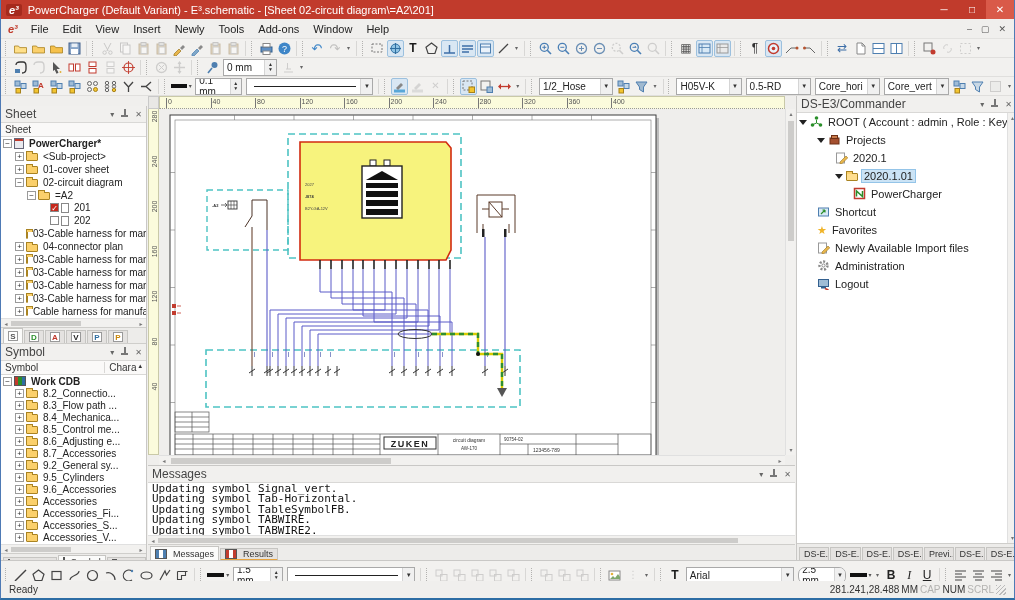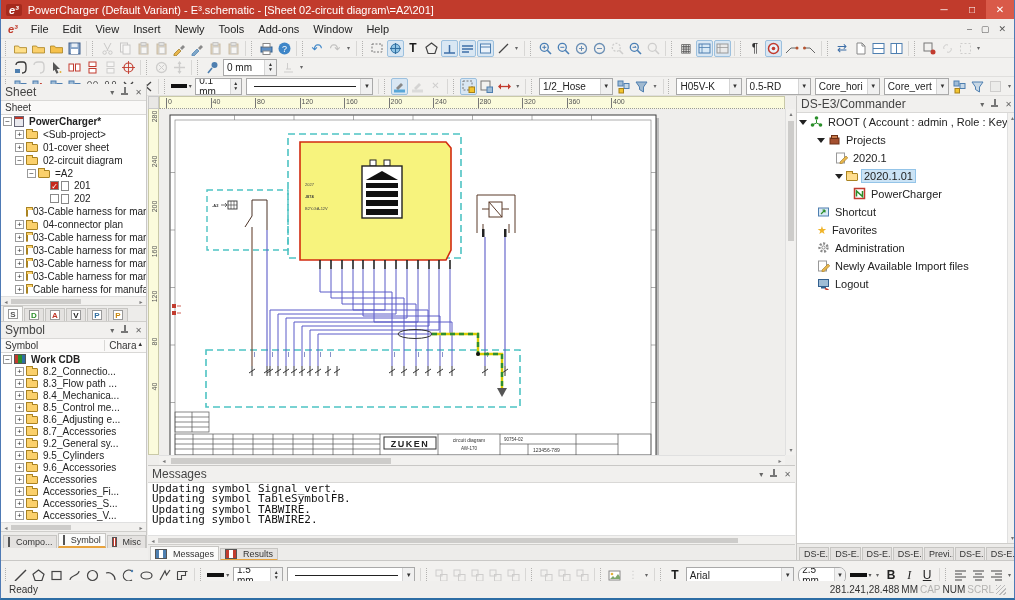--- a/index.html
+++ b/index.html
@@ -57,21 +57,21 @@
   .tabbar{display:flex;align-items:flex-end;background:#EDECEA;border-top:1px solid #CFCECB;height:17px;padding-left:2px;gap:1px;}
   .tab{display:flex;align-items:center;gap:3px;font-size:9px;color:#333;padding:1px 4px;border:1px solid #C6C5C2;border-bottom:none;background:#E4E2E0;height:13px;white-space:nowrap;overflow:hidden;}
   .tab.active{background:#FBFBFA;height:15px;}
   .tab.hot{border-bottom:2px solid #E8A33D;}
   .tic{width:10px;height:10px;min-width:10px;border:1px solid #999;background:#fff;font-size:8px;font-weight:bold;display:flex;align-items:center;justify-content:center;}
   
   .sb{background:#F2F1EF;position:relative;}
   .sb .th{position:absolute;background:#CDCCCA;}
   .sb .ar{position:absolute;color:#777;font-size:6px;line-height:8px;text-align:center;}
   
-  #left{position:absolute;left:0;top:84px;width:146px;height:464px;border-right:1px solid #C9C8C6;background:#F0EFED;}
+  #left{position:absolute;left:0;top:106px;width:146px;height:464px;border-right:1px solid #C9C8C6;background:#F0EFED;}
   #center{position:absolute;left:147px;top:96px;width:647px;height:464px;background:#fff;}
   #right{position:absolute;left:795px;top:96px;width:220px;height:464px;border-left:1px solid #C9C8C6;background:#fff;}
   #canvas{position:absolute;left:0;top:0;width:647px;height:369px;background:#EFEEEC;overflow:hidden;}
   .hruler{position:absolute;left:11px;top:0;right:10px;height:13px;background:#FBFBDC;border:1px solid #C9C9A8;border-bottom:1px dotted #999;font-size:7px;color:#555;overflow:hidden;z-index:3;}
   .hrlab{position:absolute;top:1px;border-left:1px solid #777;padding-left:1px;height:11px;}
   .vruler{position:absolute;left:0;top:12px;bottom:10px;width:11px;background:#FBFBDC;border:1px solid #C9C9A8;font-size:7px;color:#555;overflow:hidden;z-index:3;}
   .vrlab{position:absolute;left:-15px;width:40px;text-align:center;transform:rotate(-90deg);}
   .rcorner{position:absolute;left:0;top:0;width:11px;height:13px;background:#E9E8E5;border:1px solid #C9C9C9;z-index:4;}
   #messages{position:absolute;left:0;top:369px;width:647px;height:95px;background:#F0EFED;border-top:1px solid #C9C8C6;}
   .msg-log{background:#fff;height:52px;font-family:"DejaVu Sans Mono",monospace;font-size:11px;line-height:10.4px;color:#111;padding:1px 4px;overflow:hidden;}
@@ -1027,20 +1027,21 @@
       <div class="panel-h">
         <span>Messages</span>
         <span class="ph-ctl">
           <span>▾</span>
           <span class="pinic"></span>
           <span>✕</span>
         </span>
       </div>
       <div class="msg-log" id="msg-log">
           <div>Updating symbol Signal_vert.</div>
+          <div>Updating symbol Tab-Horizontal.</div>
           <div>Updating symbol TableSymbolFB.</div>
           <div>Updating symbol TABWIRE.</div>
           <div>Updating symbol TABWIRE2.</div>
         </div>
       <div class="sb" style="height:9px;border-top:1px solid #E0E0E0">
         <span class="ar" style="left:1px;top:1px;width:8px">◂</span>
         <span class="th" style="left:10px;top:2px;width:580px;height:5px"></span>
       </div>
       <div class="tabbar" id="msg-tabs">
           <div class="tab active">
@@ -1108,31 +1109,31 @@
               <path d="M4 9l4-4m0 0H5.5M8 5v2.5" stroke="#2A8F2A" stroke-width="1.1" fill="none"></path>
             </svg></span>
           <span class="lbl">Shortcut</span>
         </div>
         <div class="trow" style="height: 18px; padding-left: 20px;">
           <span class="ic" style="color:#F0B429;font-size:11px;line-height:10px">★</span>
           <span class="lbl">Favorites</span>
         </div>
         <div class="trow" style="height: 18px; padding-left: 20px;">
           <span class="ic"><svg width="13" height="13" viewBox="0 0 13 13">
+              <rect x="1.5" y="2" width="8" height="10" fill="#fff" stroke="#999"></rect>
+              <path d="M5 11l6-6 1.8 1.8-6 6H5z" fill="#E8B64C" stroke="#9A7522" stroke-width="0.6"></path>
+            </svg></span>
+          <span class="lbl">Newly Available Import files</span>
+        </div>
+        <div class="trow" style="height: 18px; padding-left: 20px;">
+          <span class="ic"><svg width="13" height="13" viewBox="0 0 13 13">
               <circle cx="6.5" cy="6.5" r="4" fill="none" stroke="#8a8a8a" stroke-width="2.4" stroke-dasharray="2 1.6"></circle>
               <circle cx="6.5" cy="6.5" r="1.6" fill="#fff" stroke="#8a8a8a"></circle>
             </svg></span>
           <span class="lbl">Administration</span>
-        </div>
-        <div class="trow" style="height: 18px; padding-left: 20px;">
-          <span class="ic"><svg width="13" height="13" viewBox="0 0 13 13">
-              <rect x="1.5" y="2" width="8" height="10" fill="#fff" stroke="#999"></rect>
-              <path d="M5 11l6-6 1.8 1.8-6 6H5z" fill="#E8B64C" stroke="#9A7522" stroke-width="0.6"></path>
-            </svg></span>
-          <span class="lbl">Newly Available Import files</span>
         </div>
         <div class="trow" style="height: 18px; padding-left: 20px;">
           <span class="ic"><svg width="13" height="13" viewBox="0 0 13 13">
               <rect x="1.5" y="2.5" width="10" height="7" fill="#9FBCD6" stroke="#33608F"></rect>
               <rect x="4" y="10" width="5" height="1.5" fill="#33608F"></rect>
               <path d="M8 11.5l3.5 1.5" stroke="#C23B2E" stroke-width="1.5"></path>
             </svg></span>
           <span class="lbl">Logout</span>
         </div>
       </div>

